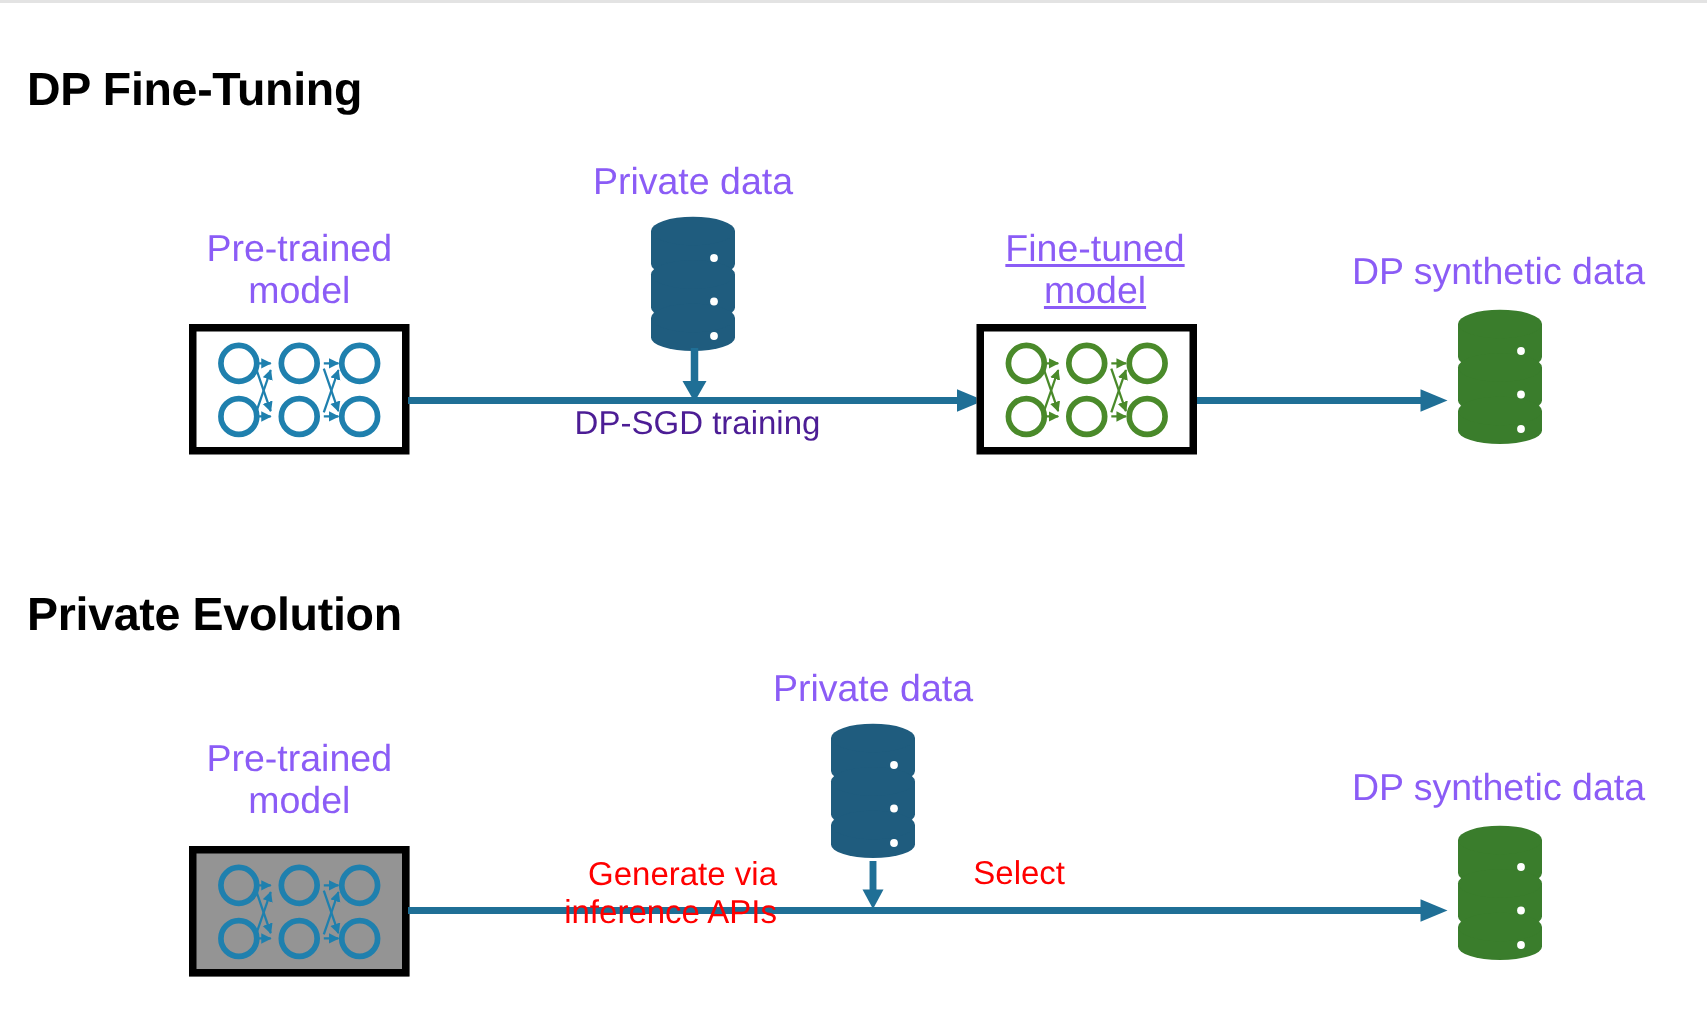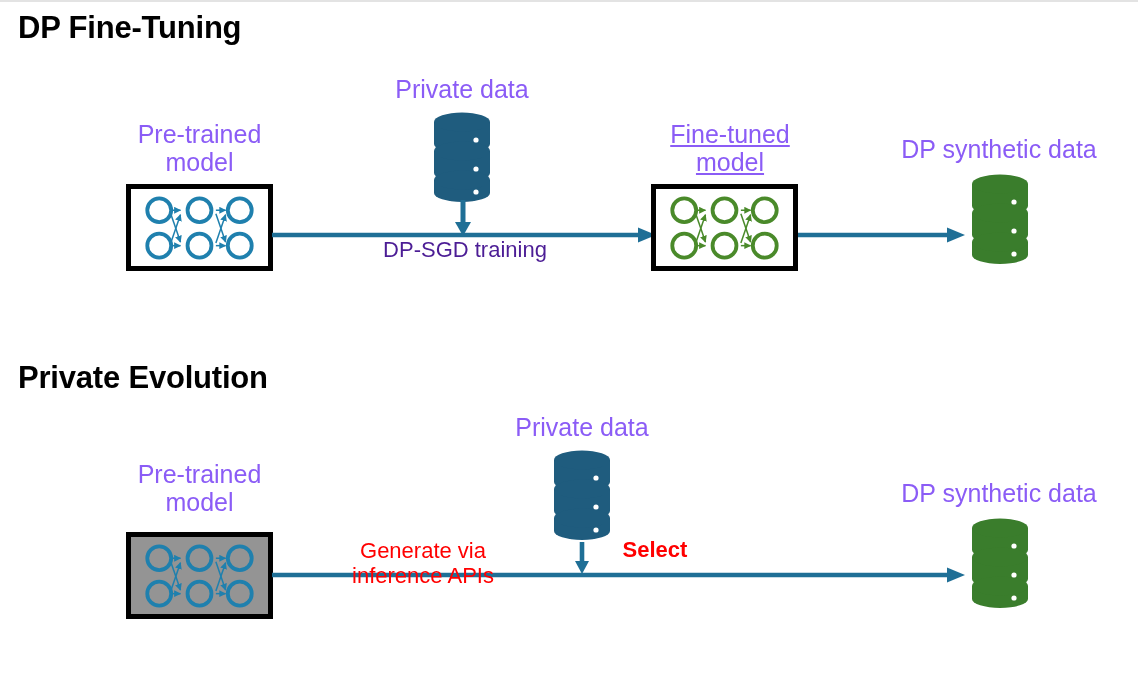--- a/index.html
+++ b/index.html
@@ -12,21 +12,21 @@
   }
   #canvas {
     position: relative;
     width: 1138px;
     height: 676px;
     background: #ffffff;
     overflow: hidden;
     border-top: 2px solid #e3e3e3;
     box-sizing: border-box;
   }
-  .abs { position: absolute; }
+  .abs { position: absolute; margin-top: 32px; }
 
   .section-title {
     font-size: 31px;
     font-weight: bold;
     color: #000000;
     letter-spacing: -0.2px;
     white-space: nowrap;
   }
 
   .label {
@@ -37,21 +37,21 @@
     white-space: pre-line;
   }
 
   .edge-label {
     font-size: 22px;
     text-align: center;
     line-height: 1.15;
     white-space: pre-line;
   }
   .edge-label.blue { color: #4c1d95; }
-  .edge-label.red  { color: #ff0000; }
+  .edge-label.red  { color: #ff0000; text-align: right; }
 
   .nn-box {
     border: 5px solid #000000;
     box-sizing: border-box;
     background: #ffffff;
   }
   .nn-box.gray { background: #949494; }
 
   .nn-svg { display: block; width: 100%; height: 100%; }
 
@@ -245,21 +245,21 @@
     </svg>
   </div>
 
   <div class="abs" style="left:572px; top:540px;">
     <svg class="arrow-svg" width="20" height="34" viewBox="0 0 20 34">
       <line x1="10" y1="0" x2="10" y2="21" stroke="#1f6f96" stroke-width="4.6"></line>
       <path d="M3,19 L17,19 L10,32 z" fill="#1f6f96"></path>
     </svg>
   </div>
 
-  <div class="abs edge-label red" style="left:600px; top:535px; width:110px; text-align:center;font-weight:bold;">Select</div>
+  <div class="abs edge-label red" style="left:600px; top:535px; width:110px; text-align:right;">Select</div>
 
   <div class="abs" style="left:272px; top:564px;">
     <svg class="arrow-svg" width="694" height="18" viewBox="0 0 694 18">
       <line x1="0" y1="9" x2="677" y2="9" stroke="#1f6f96" stroke-width="4.6"></line>
       <path d="M675,1.5 L693,9 L675,16.5 z" fill="#1f6f96"></path>
     </svg>
   </div>
 
   <div class="abs edge-label red" style="left:328px; top:536px; width:190px;">Generate via
 inference APIs</div>

